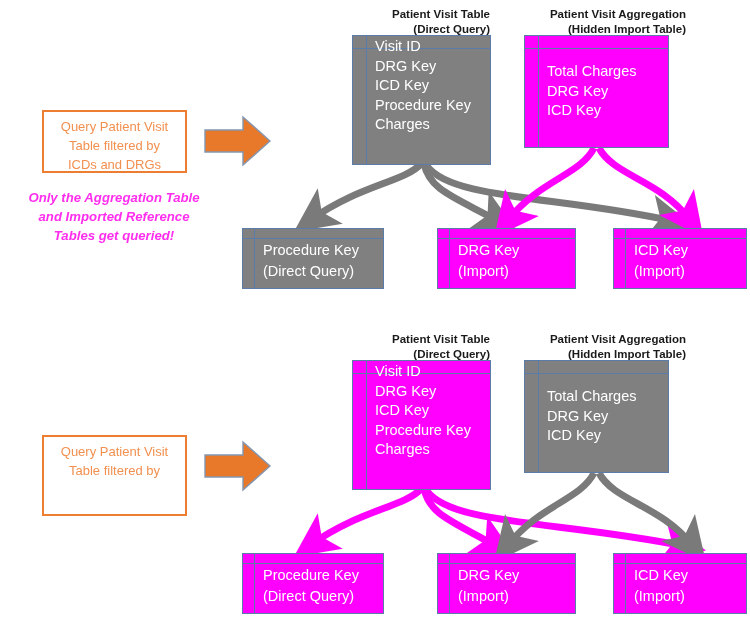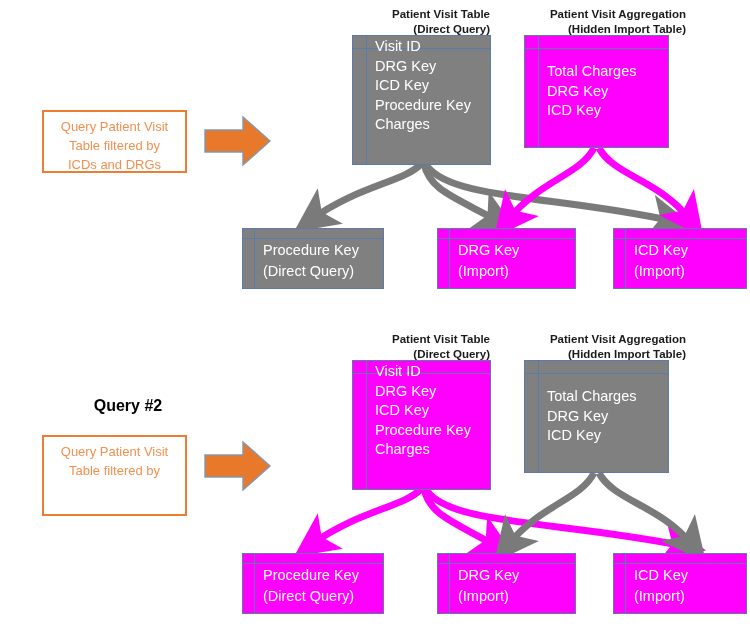--- a/index.html
+++ b/index.html
@@ -160,20 +160,23 @@
     <span class="ln">Table filtered by</span>
     <span class="ln">ICDs and DRGs</span>
   </div>
 
   <div class="block-arrow" style="left:203px; top:114px;">
     <svg width="70" height="54" viewBox="0 0 70 54">
       <path d="M2,16 L40,16 L40,3 L67,27 L40,51 L40,38 L2,38 Z" fill="#E8792B" stroke="#8496b0" stroke-width="1.4" stroke-linejoin="miter"></path>
     </svg>
   </div>
 
+  <div class="note" style="left:14px; top:188px; width:200px;">Only the Aggregation Table
+and Imported Reference
+Tables get queried!</div>
 
   <div class="caption" style="left:355px; top:7px; width:135px;">Patient Visit Table
 (Direct Query)</div>
   <div class="caption" style="left:508px; top:7px; width:178px;">Patient Visit Aggregation
 (Hidden Import Table)</div>
 
   <div class="tbl" style="left:352px; top:35px; width:139px; height:130px;">
     <div class="hdr-line"></div>
     <div class="col-line"></div>
     <div class="fields">Visit ID
@@ -205,21 +208,20 @@
 (Import)</div>
   </div>
 
   <div class="tbl small magenta" style="left:613px; top:228px; width:134px; height:61px;">
     <div class="hdr-line" style="top:9px;"></div>
     <div class="col-line" style="left:11px;"></div>
     <div class="fields" style="left:20px; top:11px;">ICD Key
 (Import)</div>
   </div>
 
-  <div class="query-label" style="left:38px; top:397px; width:180px;">Query #2</div>
 
   <div class="callout" style="left:42px; top:435px; width:145px; height:81px;">
     <span class="ln">Query Patient Visit</span>
     <span class="ln">Table filtered by</span>
   </div>
 
   <div class="block-arrow" style="left:203px; top:439px;">
     <svg width="70" height="54" viewBox="0 0 70 54">
       <path d="M2,16 L40,16 L40,3 L67,27 L40,51 L40,38 L2,38 Z" fill="#E8792B" stroke="#8496b0" stroke-width="1.4" stroke-linejoin="miter"></path>
     </svg>

